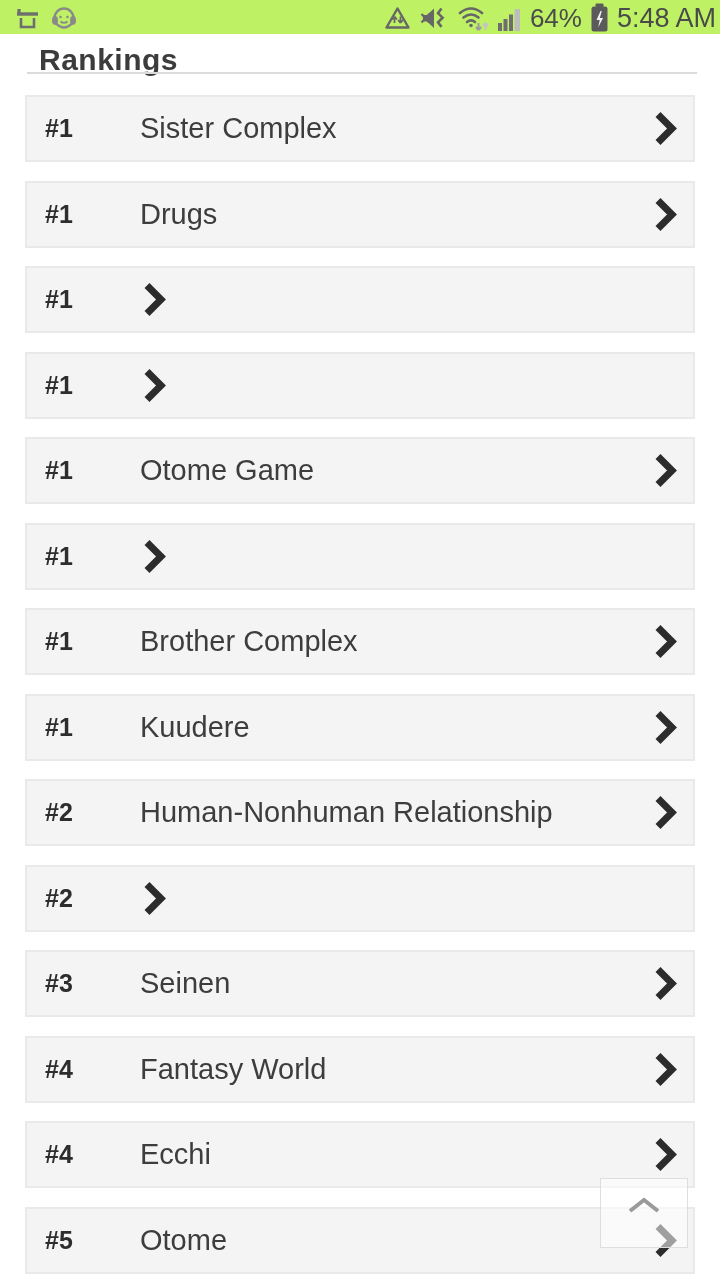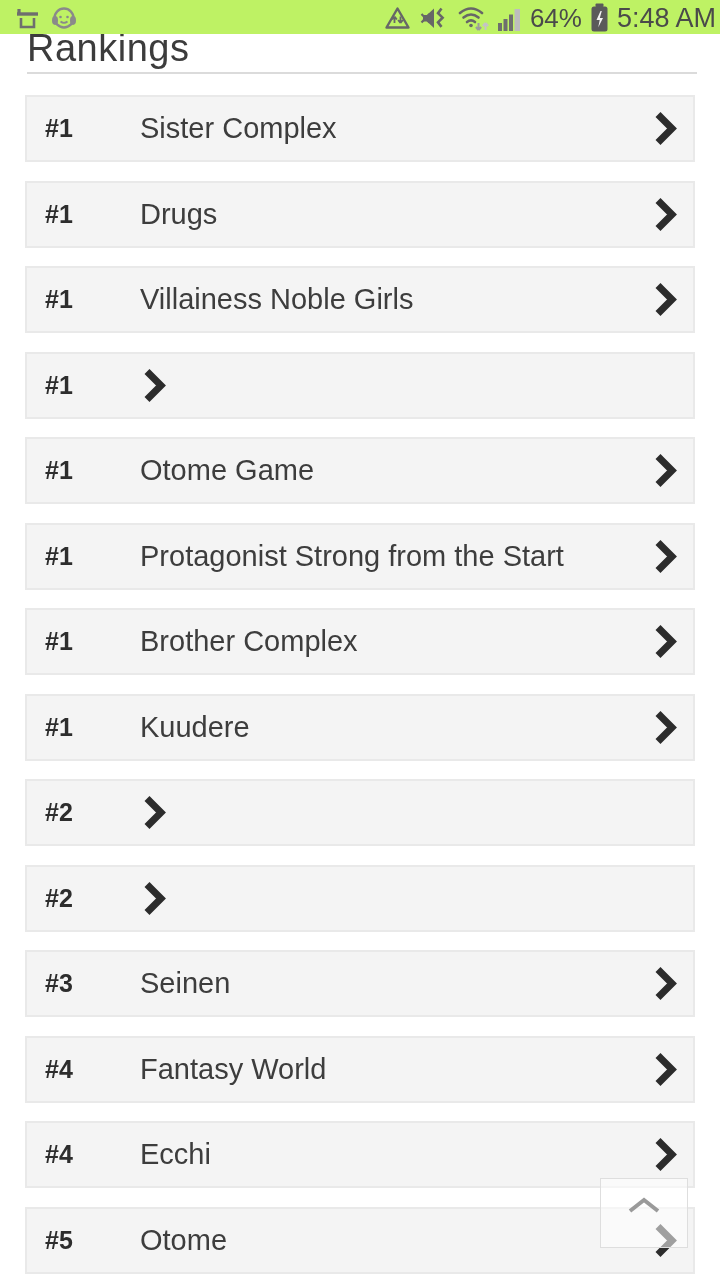--- a/index.html
+++ b/index.html
@@ -21,21 +21,21 @@
   .sb-left { display:flex; align-items:center; gap:9px; }
   .sb-right { display:flex; align-items:center; gap:7px; }
   .sb-text {
     font-size:26px; color:#4a4a4a; line-height:1; letter-spacing:0px;
   }
   .sb-time { font-size:27px; padding-right:2px; }
 
   
   .page-title {
     position:absolute; top:26px; left:27px; z-index:10;
-    margin:0; font-size:38px; line-height:44px; font-weight:400;
+    margin:12px; font-size:30px; line-height:44px; font-weight:700;
     color:#3c3c3c; letter-spacing:0.5px;
   }
   .title-divider {
     position:absolute; top:72px; left:27px; right:23px; height:2px;
     background:#dbdbdb; z-index:10;
   }
 
   
   .rank-list {
     position:absolute; top:95px; left:25px; right:25px; z-index:1;
@@ -158,21 +158,20 @@
     <span class="rank-label">Drugs</span>
     <span class="rank-chev">
       <svg width="27" height="37" viewBox="0 0 27 37">
         <path d="M7 4.5 L21 18.5 L7 32.5" stroke="#2c2c2c" stroke-width="7" fill="none" stroke-linejoin="miter"></path>
       </svg>
     </span>
   </div>
 
   <div class="rank-card">
     <span class="rank-num">#1</span>
-    <span class="rank-label">Villainess Noble Girls</span>
     <span class="rank-chev">
       <svg width="27" height="37" viewBox="0 0 27 37">
         <path d="M7 4.5 L21 18.5 L7 32.5" stroke="#2c2c2c" stroke-width="7" fill="none" stroke-linejoin="miter"></path>
       </svg>
     </span>
   </div>
 
   <div class="rank-card">
     <span class="rank-num">#1</span>
     <span class="rank-chev">
@@ -187,21 +186,20 @@
     <span class="rank-label">Otome Game</span>
     <span class="rank-chev">
       <svg width="27" height="37" viewBox="0 0 27 37">
         <path d="M7 4.5 L21 18.5 L7 32.5" stroke="#2c2c2c" stroke-width="7" fill="none" stroke-linejoin="miter"></path>
       </svg>
     </span>
   </div>
 
   <div class="rank-card">
     <span class="rank-num">#1</span>
-    <span class="rank-label">Protagonist Strong from the Start</span>
     <span class="rank-chev">
       <svg width="27" height="37" viewBox="0 0 27 37">
         <path d="M7 4.5 L21 18.5 L7 32.5" stroke="#2c2c2c" stroke-width="7" fill="none" stroke-linejoin="miter"></path>
       </svg>
     </span>
   </div>
 
   <div class="rank-card">
     <span class="rank-num">#1</span>
     <span class="rank-label">Brother Complex</span>
@@ -217,20 +215,21 @@
     <span class="rank-label">Kuudere</span>
     <span class="rank-chev">
       <svg width="27" height="37" viewBox="0 0 27 37">
         <path d="M7 4.5 L21 18.5 L7 32.5" stroke="#2c2c2c" stroke-width="7" fill="none" stroke-linejoin="miter"></path>
       </svg>
     </span>
   </div>
 
   <div class="rank-card">
     <span class="rank-num">#2</span>
+    <span class="rank-label">Human-Nonhuman Relationship</span>
     <span class="rank-chev">
       <svg width="27" height="37" viewBox="0 0 27 37">
         <path d="M7 4.5 L21 18.5 L7 32.5" stroke="#2c2c2c" stroke-width="7" fill="none" stroke-linejoin="miter"></path>
       </svg>
     </span>
   </div>
 
   <div class="rank-card">
     <span class="rank-num">#2</span>
     <span class="rank-chev">

